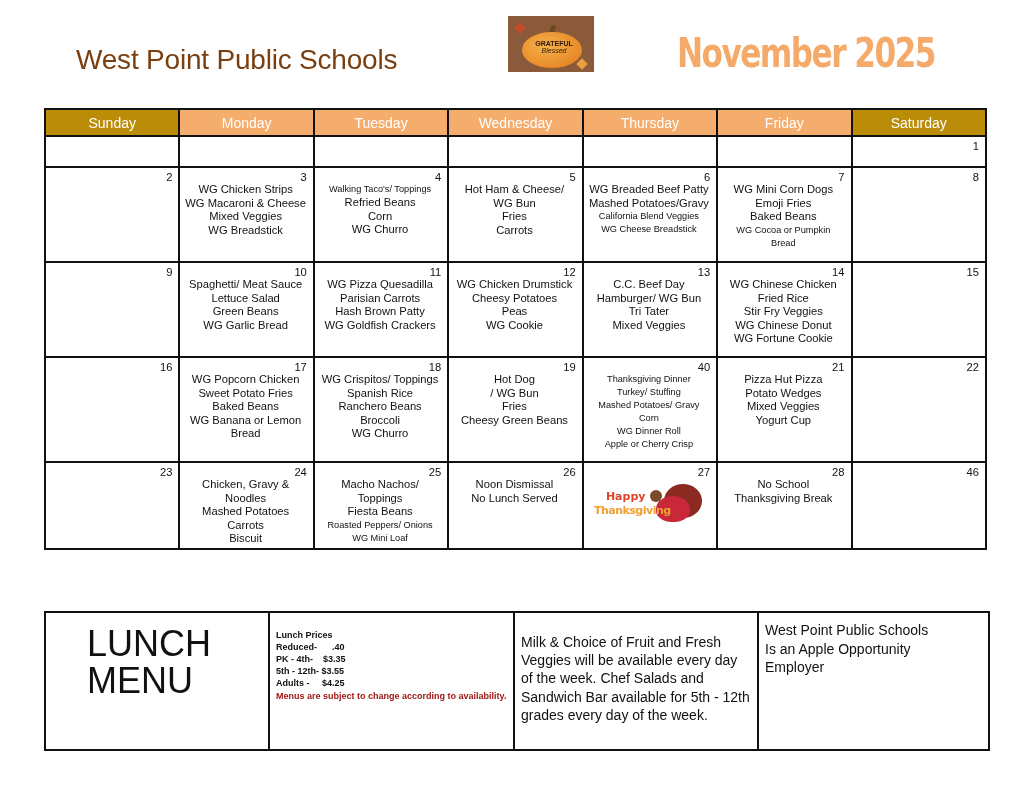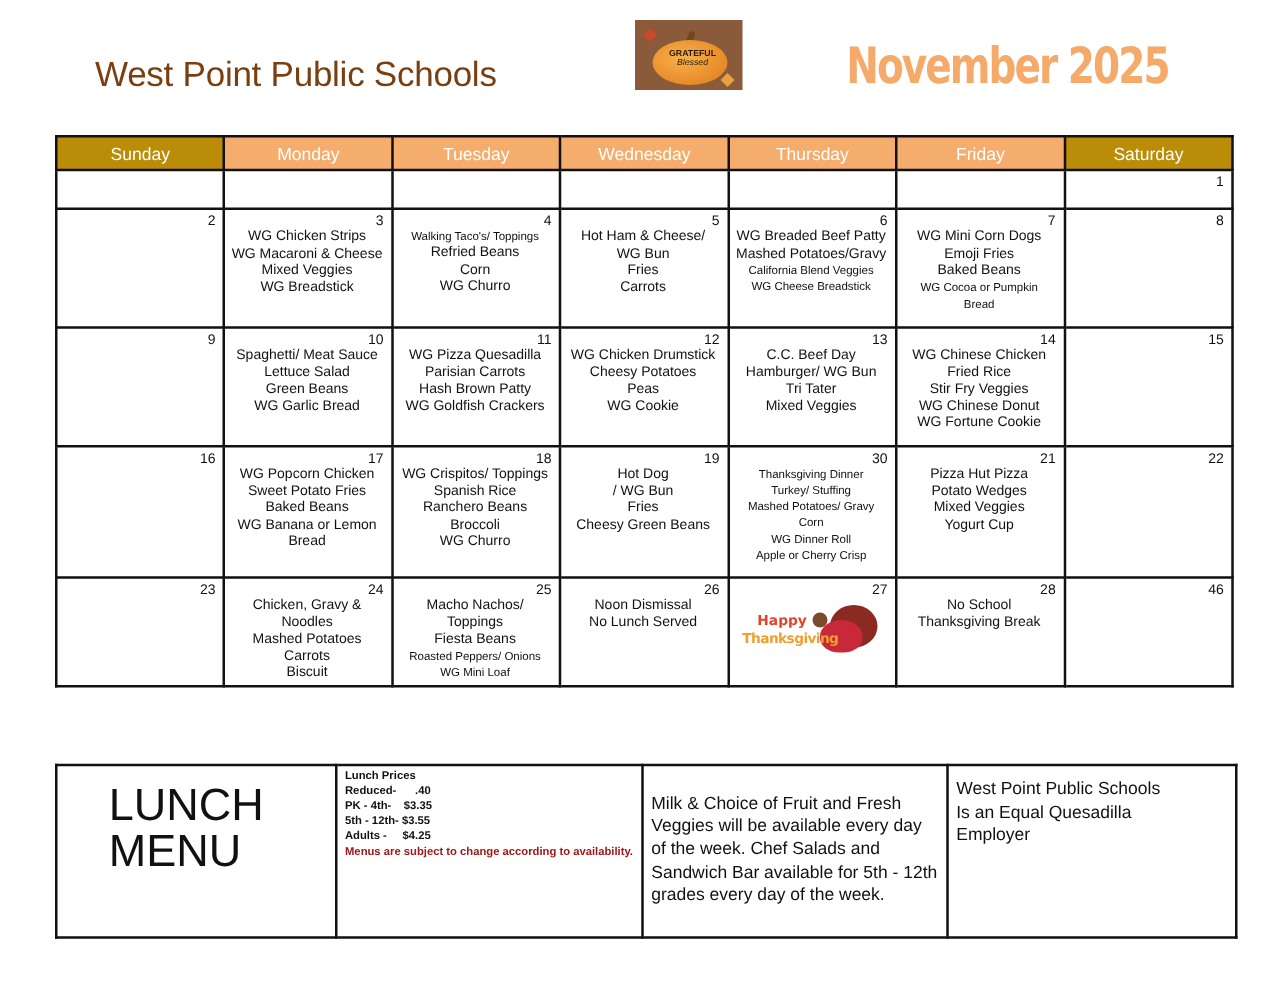--- a/index.html
+++ b/index.html
@@ -33,21 +33,21 @@
   .thanks-img { position: relative; width: 110px; height: 48px; margin: 4px auto 0; }
   .thanks-happy { position: absolute; left: 12px; top: 8px; font-size: 11px; font-weight: bold; color: #e0452a; font-family: "DejaVu Sans", sans-serif; }
   .thanks-word { position: absolute; left: 0; top: 22px; font-size: 11px; font-weight: bold; color: #f0a030; font-family: "DejaVu Sans", sans-serif; letter-spacing: -0.5px; text-align: center; }
   .turkey-body { position: absolute; left: 62px; top: 14px; width: 34px; height: 26px; border-radius: 50% 50% 45% 45%; background: #c8283a; }
   .turkey-tail { position: absolute; left: 70px; top: 2px; width: 38px; height: 34px; border-radius: 50%; background: #8a2a20; }
   .turkey-head { position: absolute; left: 56px; top: 8px; width: 12px; height: 12px; border-radius: 50%; background: #7a4a2a; }
 
   table.foot { position: absolute; left: 44px; top: 611px; width: 944px; height: 140px; border-collapse: collapse; table-layout: fixed; }
   table.foot td { border: 2px solid #111; vertical-align: top; }
   .lunch-menu { font-size: 36px; line-height: 37px; padding: 12px 0 0 6px; margin-left: 35px; }
-  .prices { font-size: 9px; font-weight: bold; line-height: 12px; padding: 1px 6px; }
+  .prices { font-size: 9px; font-weight: bold; line-height: 12px; padding: 16px 6px; }
   .prices .row { display: block; white-space: pre; }
   .prices .note { display: block; color: #a01818; margin-top: 1px; }
   .milk { font-size: 14px; line-height: 18.2px; padding: 20px 6px 0 6px; }
   .eoe { font-size: 14px; line-height: 18.6px; padding: 8px 6px 0 6px; }
 </style>
 </head>
 <body>
 
 <div class="school-title">West Point Public Schools</div>
 
@@ -209,21 +209,21 @@
           <span class="item">WG Churro</span>
         </td>
         <td>
           <span class="daynum">19</span>
           <span class="item">Hot Dog</span>
           <span class="item">/ WG Bun</span>
           <span class="item">Fries</span>
           <span class="item">Cheesy Green Beans</span>
         </td>
         <td>
-          <span class="daynum">30</span>
+          <span class="daynum">40</span>
           <span class="item small">Thanksgiving Dinner</span>
           <span class="item small">Turkey/ Stuffing</span>
           <span class="item small">Mashed Potatoes/ Gravy</span>
           <span class="item small">Corn</span>
           <span class="item small">WG Dinner Roll</span>
           <span class="item small">Apple or Cherry Crisp</span>
         </td>
         <td>
           <span class="daynum">21</span>
           <span class="item">Pizza Hut Pizza</span>
@@ -306,19 +306,19 @@
         <span class="row">Adults -     $4.25</span>
         <span class="note">Menus are subject to change according to availability.</span>
       </div>
     </td>
     <td>
       <div class="milk">Milk &amp; Choice of Fruit and Fresh Veggies will be available every day of the week. Chef Salads and Sandwich  Bar available for 5th - 12th grades every day of the week.</div>
     </td>
     <td>
       <div class="eoe">
         <span>West Point Public Schools</span><br>
-        <span>Is an Equal Quesadilla</span><br>
+        <span>Is an Apple Opportunity</span><br>
         <span>Employer</span>
       </div>
     </td>
   </tr>
 </tbody>
   </table>
 
 </body></html>

